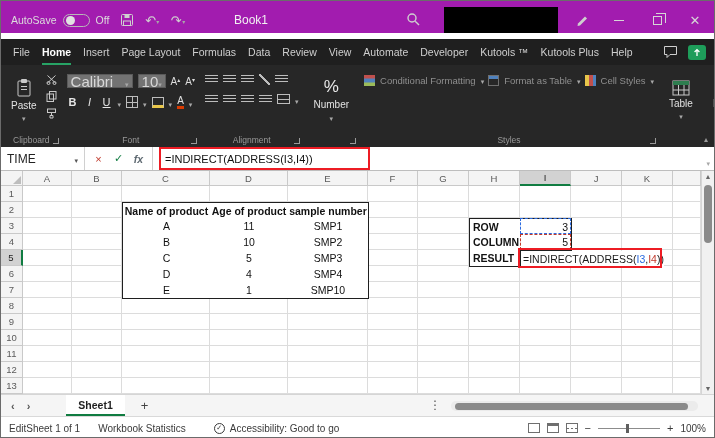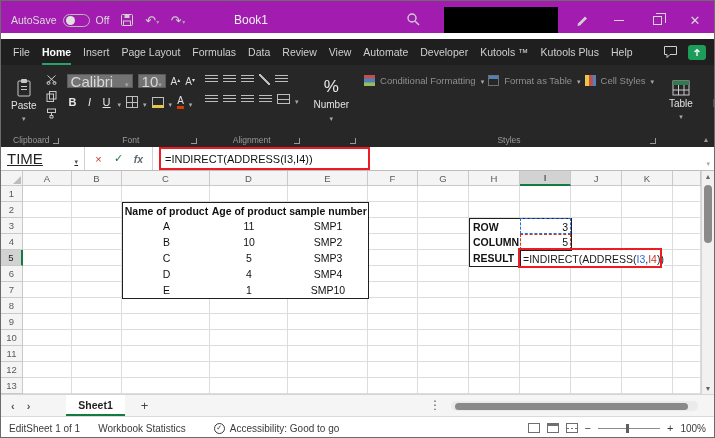--- a/index.html
+++ b/index.html
@@ -66,21 +66,21 @@
   .stylecol{display:flex;flex-direction:row;gap:4px;padding-top:5px;}
   .stylerow{display:flex;align-items:center;gap:5px;color:#8f8f8f;font-size:9.5px;white-space:nowrap;}
   .sticon{width:11px;height:11px;border:1px solid #6f6f6f;}
   .sticon.cf{background:linear-gradient(#C0504D 0 3px,#4F81BD 4px 7px,#9BBB59 8px 11px);border:none;}
   .sticon.tbl{background:linear-gradient(#4F81BD 0 3px,transparent 3px);border:1px solid #6f6f6f;}
   .sticon.cs{background:linear-gradient(90deg,#E8C64A 0 4px,#C0504D 4px 8px,#4F81BD 8px 11px);border:none;}
   .collapse{position:absolute;right:6px;bottom:3px;font-size:8px;color:#9a9a9a;}
 
   
   .fbar{position:absolute;top:146px;left:0;width:100%;height:24px;background:#fff;border-bottom:1px solid #bdbdbd;display:flex;align-items:stretch;}
-  .namebox{width:84px;display:flex;align-items:center;justify-content:space-between;padding:0 6px;font-size:15px;color:#222;border-right:1px solid #d0d0d0;text-decoration:underline;}
+  .namebox{width:84px;display:flex;align-items:center;justify-content:space-between;padding:0 6px;font-size:12px;color:#222;border-right:1px solid #d0d0d0;}
   .namebox .chev::after{color:#555;}
   .fbtns{display:flex;align-items:center;gap:3px;padding:0 5px;border-right:1px solid #d0d0d0;}
   .fbtn{width:17px;text-align:center;font-size:11px;}
   .fcancel{color:#C0392B;}
   .fenter{color:#107C41;}
   .ffx{font-style:italic;font-weight:bold;color:#5f6a72;font-size:10.5px;}
   .fformula{flex:1;display:flex;align-items:center;padding-left:12px;font-size:11px;color:#111;position:relative;}
   .fexpand{position:absolute;right:4px;top:6px;}
   .annot{position:absolute;border:2px solid #ED1C24;background:transparent;z-index:30;pointer-events:none;}
   .annot.fb{left:158px;top:0;bottom:0;width:211px;}

